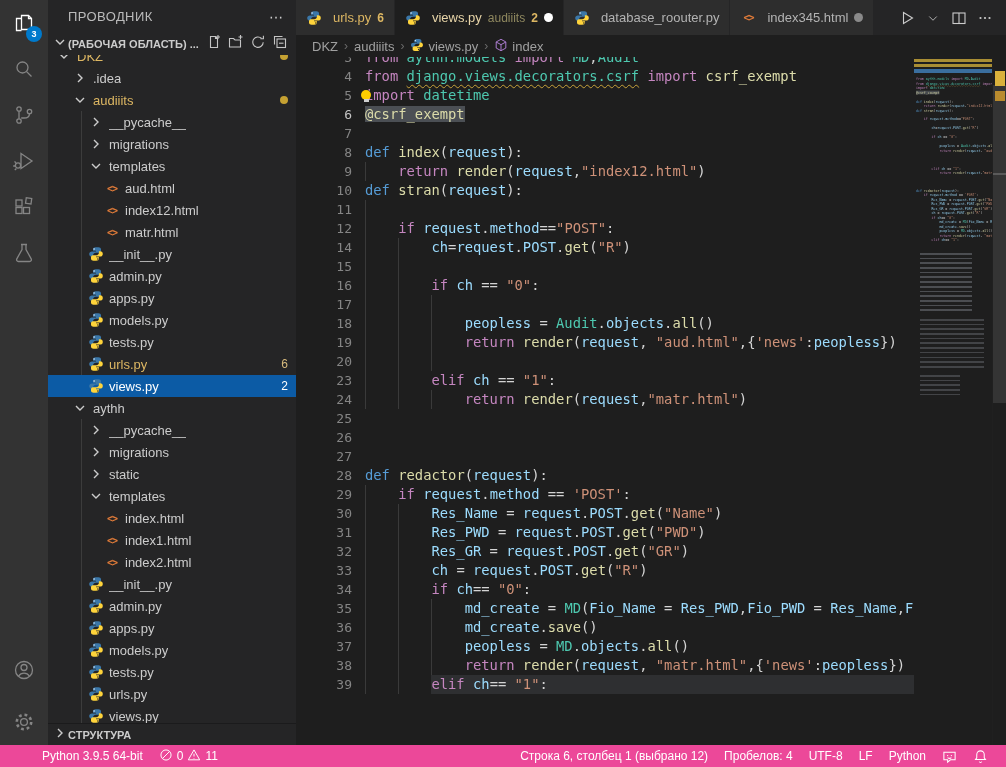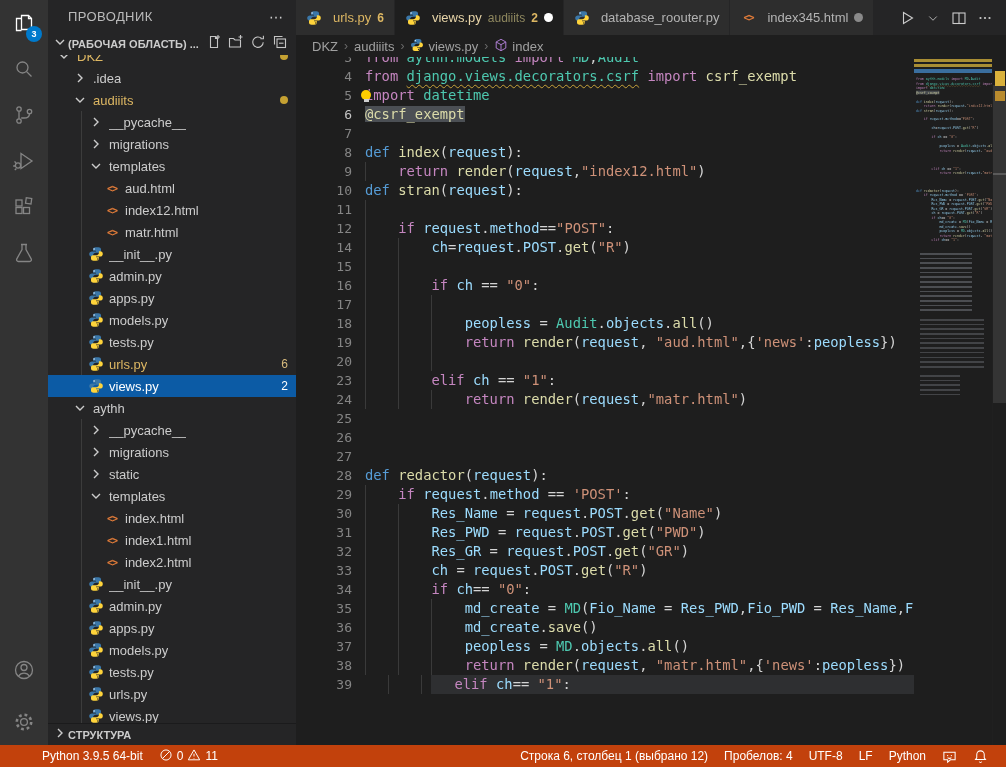--- a/index.html
+++ b/index.html
@@ -68,21 +68,21 @@
   .tab-actions svg { stroke:#cccccc; fill:none; stroke-width:1.1; }
 
   .crumbs { height:22px; display:flex; align-items:center; padding-left:16px; gap:4px; font-size:13px; color:#a0a0a0; flex:none; background:#1e1e1e; }
   .crumb { display:flex; align-items:center; gap:4px; }
   .crumb-sep { color:#6a6a6a; font-size:12px; margin:0 2px; }
 
   .editor-body { flex:1; display:flex; position:relative; overflow:hidden; }
   .codepane { flex:1; overflow:hidden; position:relative; min-width:0; }
   .code-scroll { margin-top:-9px; font-family:"DejaVu Sans Mono", monospace; font-size:13.8px; }
   .cl { height:19px; line-height:19px; display:flex; white-space:pre; position:relative; }
-  .cl.hl { background:linear-gradient(90deg, transparent 0 135px, #2e2f31 135px 100%);gap:23px; }
+  .cl.hl { background:linear-gradient(90deg, transparent 0 135px, #2e2f31 135px 100%); }
   .ln { width:56px; flex:none; text-align:right; color:#858585; font-size:13px; }
   .cl.cur .ln { color:#c6c6c6; }
   .lt { position:relative; margin-left:13px; }
   .g { position:absolute; top:0; bottom:0; width:1px; background:#3a3a3a; }
   .tk.kw  { color:#C586C0; }
   .tk.def { color:#569CD6; }
   .tk.fn  { color:#DCDCAA; }
   .tk.cls { color:#4EC9B0; }
   .tk.var { color:#9CDCFE; }
   .tk.str { color:#CE9178; }
@@ -108,21 +108,21 @@
   .mx3 { top:318px; width:40px; height:24px; background:repeating-linear-gradient(180deg, rgba(150,155,165,.30) 0 1.6px, transparent 1.6px 4.7px); }
 
   
   .ruler { width:14px; flex:none; position:relative; background:#1e1e1e; border-left:1px solid #202020; }
   .ruler .thumb { position:absolute; left:0; right:0; top:28px; height:318px; background:rgba(121,121,121,.25); }
   .ruler .m1 { position:absolute; left:2px; right:1px; top:14px; height:15px; background:#d9b13c; }
   .ruler .m2 { position:absolute; left:2px; right:1px; top:34px; height:10px; background:#b98b2e; }
   .ruler .m3 { position:absolute; left:0; right:0; top:116px; height:2px; background:#5a5a5a; }
 
   
-  .statusbar { height:22px; background:#c2410c; color:#ffffff; display:flex; align-items:center;
+  .statusbar { height:22px; background:#ec4899; color:#ffffff; display:flex; align-items:center;
     font-size:12px; padding:0 10px 0 34px; }
   .st-item { display:flex; align-items:center; gap:4px; padding:0 8px; height:100%; white-space:nowrap; }
   .st-item svg { stroke:#ffffff; fill:none; stroke-width:1.1; }
   .st-left { display:flex; height:100%; }
   .st-right { margin-left:auto; display:flex; height:100%; }
 </style>
 </head>
 <body>
 
 <div class="root">

